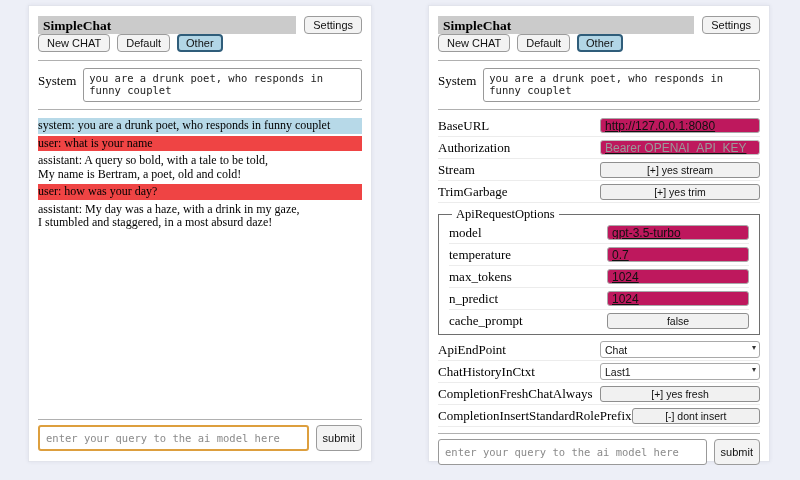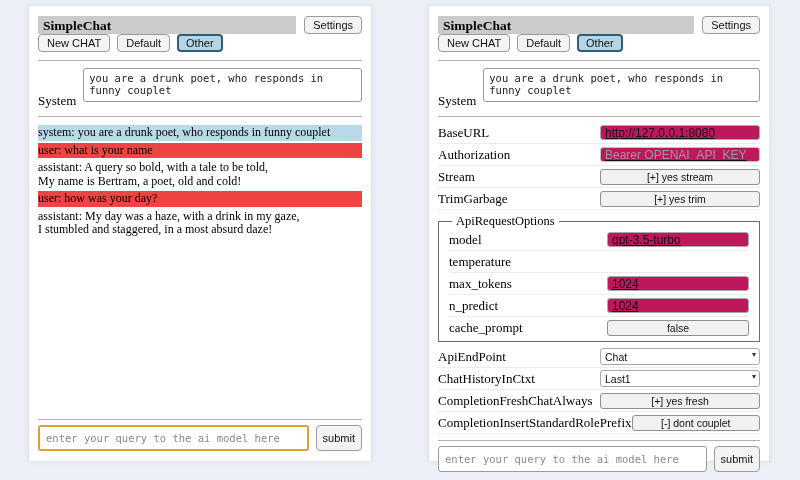--- a/index.html
+++ b/index.html
@@ -25,21 +25,21 @@
     font-size:11px;background:#f3f3f3;border:1px solid #9b9b9b;border-radius:4px;
     padding:2px 8px;color:#111;line-height:12px;
   }
   .toolbar{display:flex;gap:7px;margin:0 0 2px 0;flex:0 0 auto;}
   .btn.selected{background:#b2d6e6;border:2px solid #2f5d7a;padding:1px 7px;}
   hr{border:0;border-top:1px solid #b0b0b0;margin:6px 0 5px 0;width:100%;}
 
   
   .system-row{display:flex;gap:7px;align-items:flex-start;margin:2px 0 1px 0;flex:0 0 auto;}
   .lbl{font-size:13px;color:#000;}
-  .system-row .lbl{padding-top:5px;margin-top:20px;}
+  .system-row .lbl{padding-top:5px;}
   textarea.system{
     flex:1;height:26px;resize:none;
     font:10.5px "DejaVu Sans Mono", monospace;color:#222;
     border:1px solid #999;border-radius:3px;padding:3px 5px;outline:none;
   }
 
   
   .messages{flex:1 1 auto;overflow:hidden;padding-top:3px;}
   .msg{font-size:12px;line-height:13.5px;padding:1px 0;margin-bottom:2px;white-space:pre-line;color:#000;}
   .msg.system{background:#b7d9e8;}
@@ -173,20 +173,23 @@
     <fieldset class="aro">
       <legend>ApiRequestOptions</legend>
       <div class="frow f">
         <span class="lbl">model</span>
         <span class="ctrl">
             <input class="set" value="gpt-3.5-turbo" style="">
           </span>
       </div>
       <div class="frow f">
         <span class="lbl">temperature</span>
+        <span class="ctrl">
+            <input class="set" value="0.7" style="">
+          </span>
       </div>
       <div class="frow f">
         <span class="lbl">max_tokens</span>
         <span class="ctrl">
             <input class="set" value="1024" style="">
           </span>
       </div>
       <div class="frow f">
         <span class="lbl">n_predict</span>
         <span class="ctrl">
@@ -221,21 +224,21 @@
     </div>
     <div class="srow">
       <span class="lbl">CompletionFreshChatAlways</span>
       <span class="ctrl">
           <button class="toggle">[+] yes fresh</button>
         </span>
     </div>
     <div class="srow">
       <span class="lbl">CompletionInsertStandardRolePrefix</span>
       <span class="ctrl">
-          <button class="toggle">[-] dont couplet</button>
+          <button class="toggle">[-] dont insert</button>
         </span>
     </div>
   </div>
 
   <div class="footer">
     <hr>
     <div class="query-row">
       <input class="query-input" placeholder="enter your query to the ai model here" style="">
       <button class="btn submit">submit</button>
     </div>

